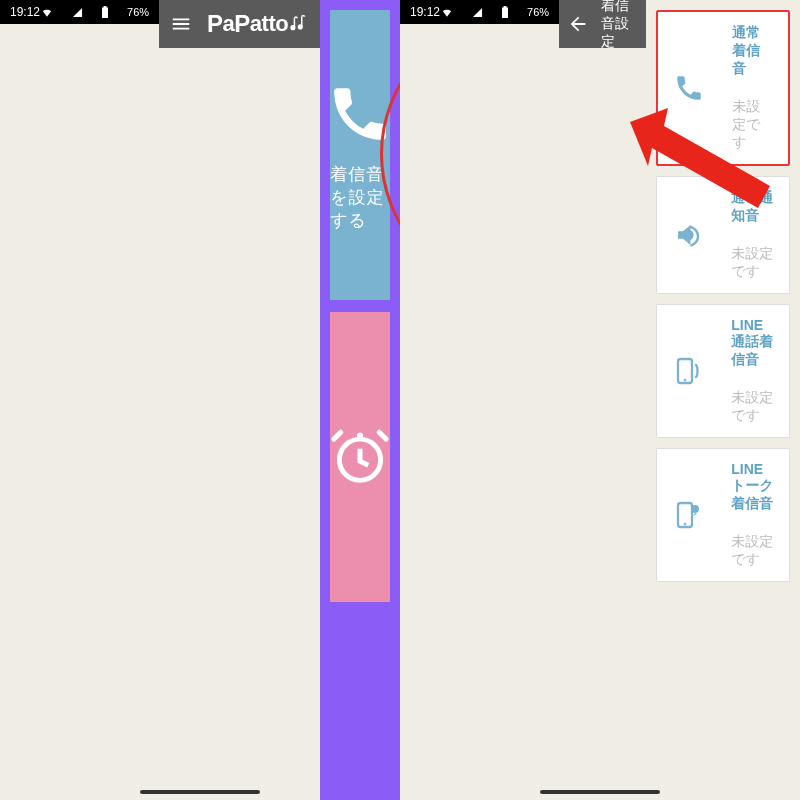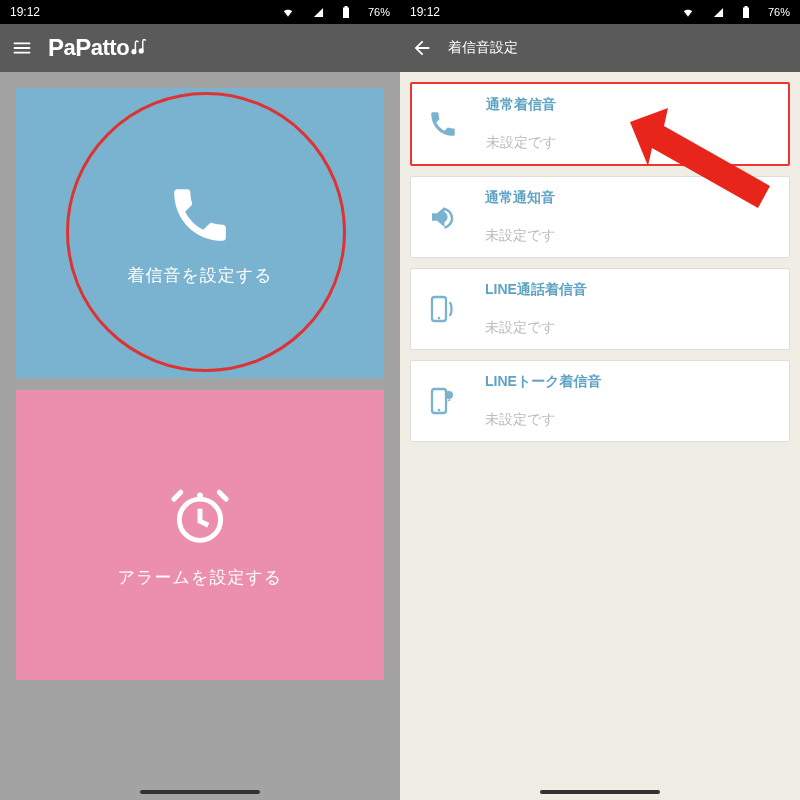--- a/index.html
+++ b/index.html
@@ -1,30 +1,30 @@
 <!DOCTYPE html>
 <html><head>
 <meta charset="utf-8">
 <style>
   * { box-sizing: border-box; margin: 0; padding: 0; font-family: -apple-system, "Hiragino Sans", sans-serif; }
   body { width: 800px; height: 800px; display: flex; background: #f0ede4; overflow: hidden; }
-  .screen { width: 400px; height: 800px; display: flex; flex-direction: column; position: relative; }
+  .screen { width: 400px; height: 800px; display: flex; position: relative; }
   .statusbar { height: 24px; background: #000; color: #fff; display: flex; align-items: center; font-size: 12px; padding: 0 10px; }
   .sb-time { flex: 0 0 auto; }
   .sb-spacer { flex: 1; }
   .sb-icons { display: flex; align-items: center; gap: 18px; font-size: 11px; }
   .sb-batt { font-size: 11px; }
 
   .appbar { height: 48px; background: #5a5a5a; color: #fff; display: flex; align-items: center; padding: 0 8px; gap: 12px; }
   .appbar .iconbtn { width: 28px; height: 28px; display:flex; align-items:center; justify-content:center; }
   .appbar-title { font-size: 14px; font-weight: 500; }
   .logo { font-size: 22px; font-weight: 700; letter-spacing: -0.5px; display:flex; align-items:center; }
   .logo-p { font-size:24px; }
 
-  .content { flex: 1; background: #a3a3a3; position: relative; padding: 16px; overflow:hidden; }
+  .content { flex: 1; background: #8b5cf6; position: relative; padding: 10px; overflow:hidden; }
 
   .card { width: 100%; display:flex; flex-direction:column; align-items:center; justify-content:center; color:#fff; position:relative; margin-bottom:12px; }
   .card-blue  { background:#7ab3cf; height:290px;}
   .card-pink  { background:#ec8fae; height:290px;}
   .card-label { font-size:17px; margin-top:14px; letter-spacing:1px; }
   .big-icon { width:70px; height:70px; display:flex; align-items:center; justify-content:center; }
 
   .circle-anno { position:absolute; border:3px solid #d33; border-radius:50%; pointer-events:none; }
 
   .bottom-bar { position:absolute; bottom:28px; left:0; right:50%; padding:0 10px; }
@@ -100,21 +100,20 @@
 
     <div class="card card-pink">
       <div class="big-icon">
         <svg width="66" height="66" viewBox="0 0 24 24" fill="none" stroke="#fff" stroke-width="1.8">
           <circle cx="12" cy="13" r="7.5"></circle>
           <path d="M12 9v4.5l3 1.5"></path>
           <path d="M5 3L2.5 5.5M19 3l2.5 2.5" stroke-linecap="round"></path>
           <circle cx="12" cy="4.2" r="1.1" fill="#fff" stroke="none"></circle>
         </svg>
       </div>
-      <div class="card-label">アラームを設定する</div>
     </div>
 
   </div>
 
 
   <div class="navhandle"></div>
 </div>
 
 <div class="screen">
 

